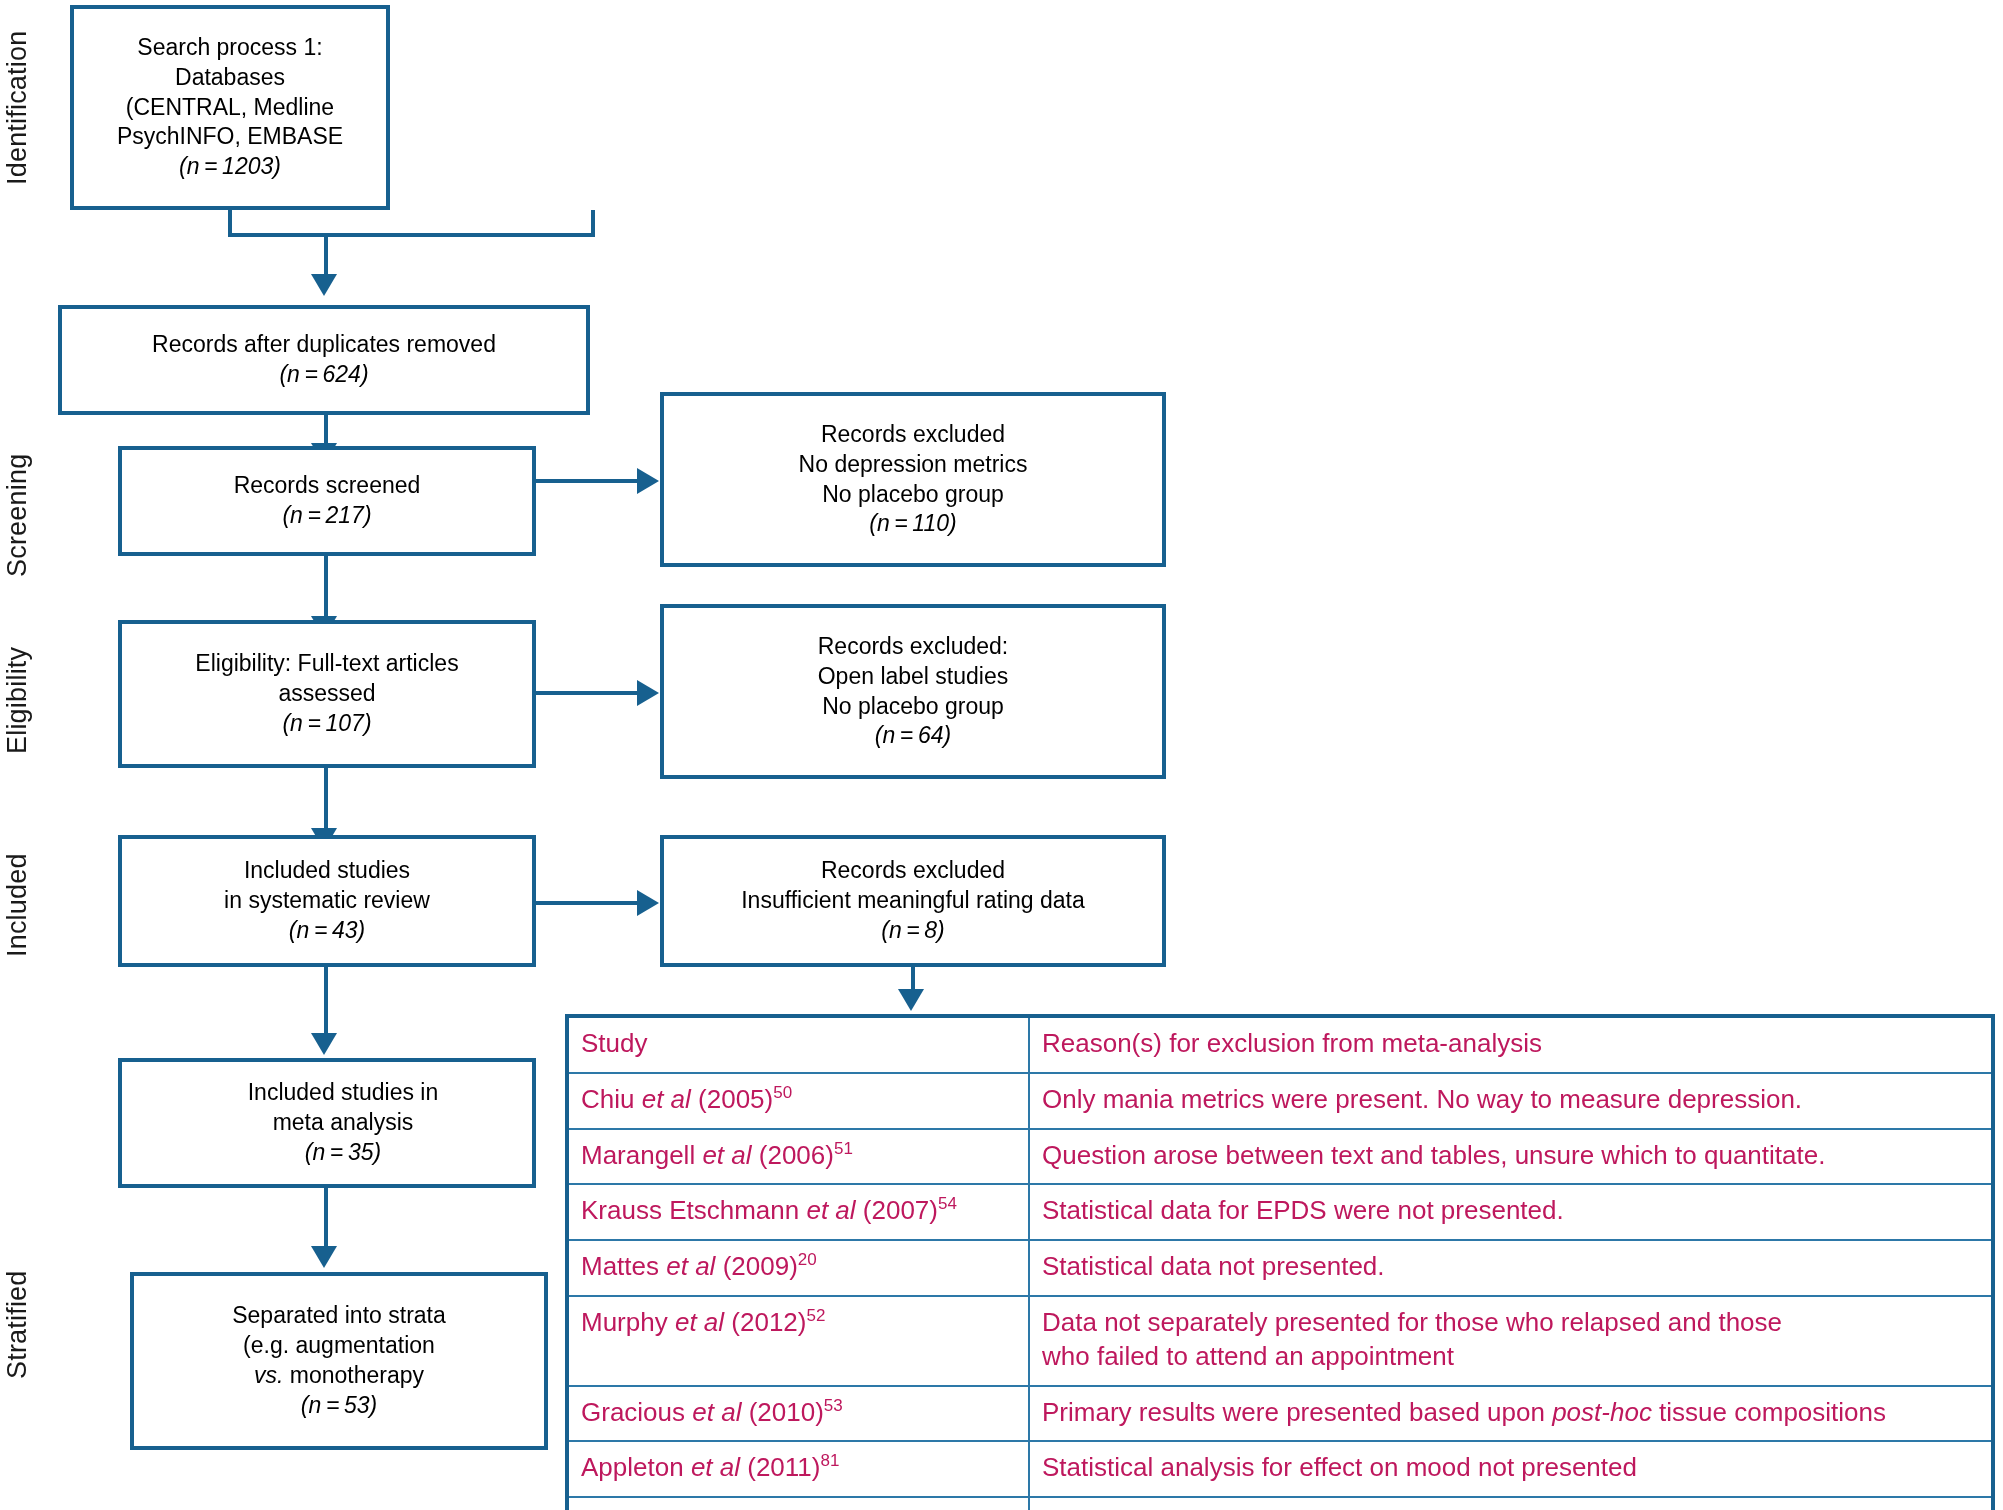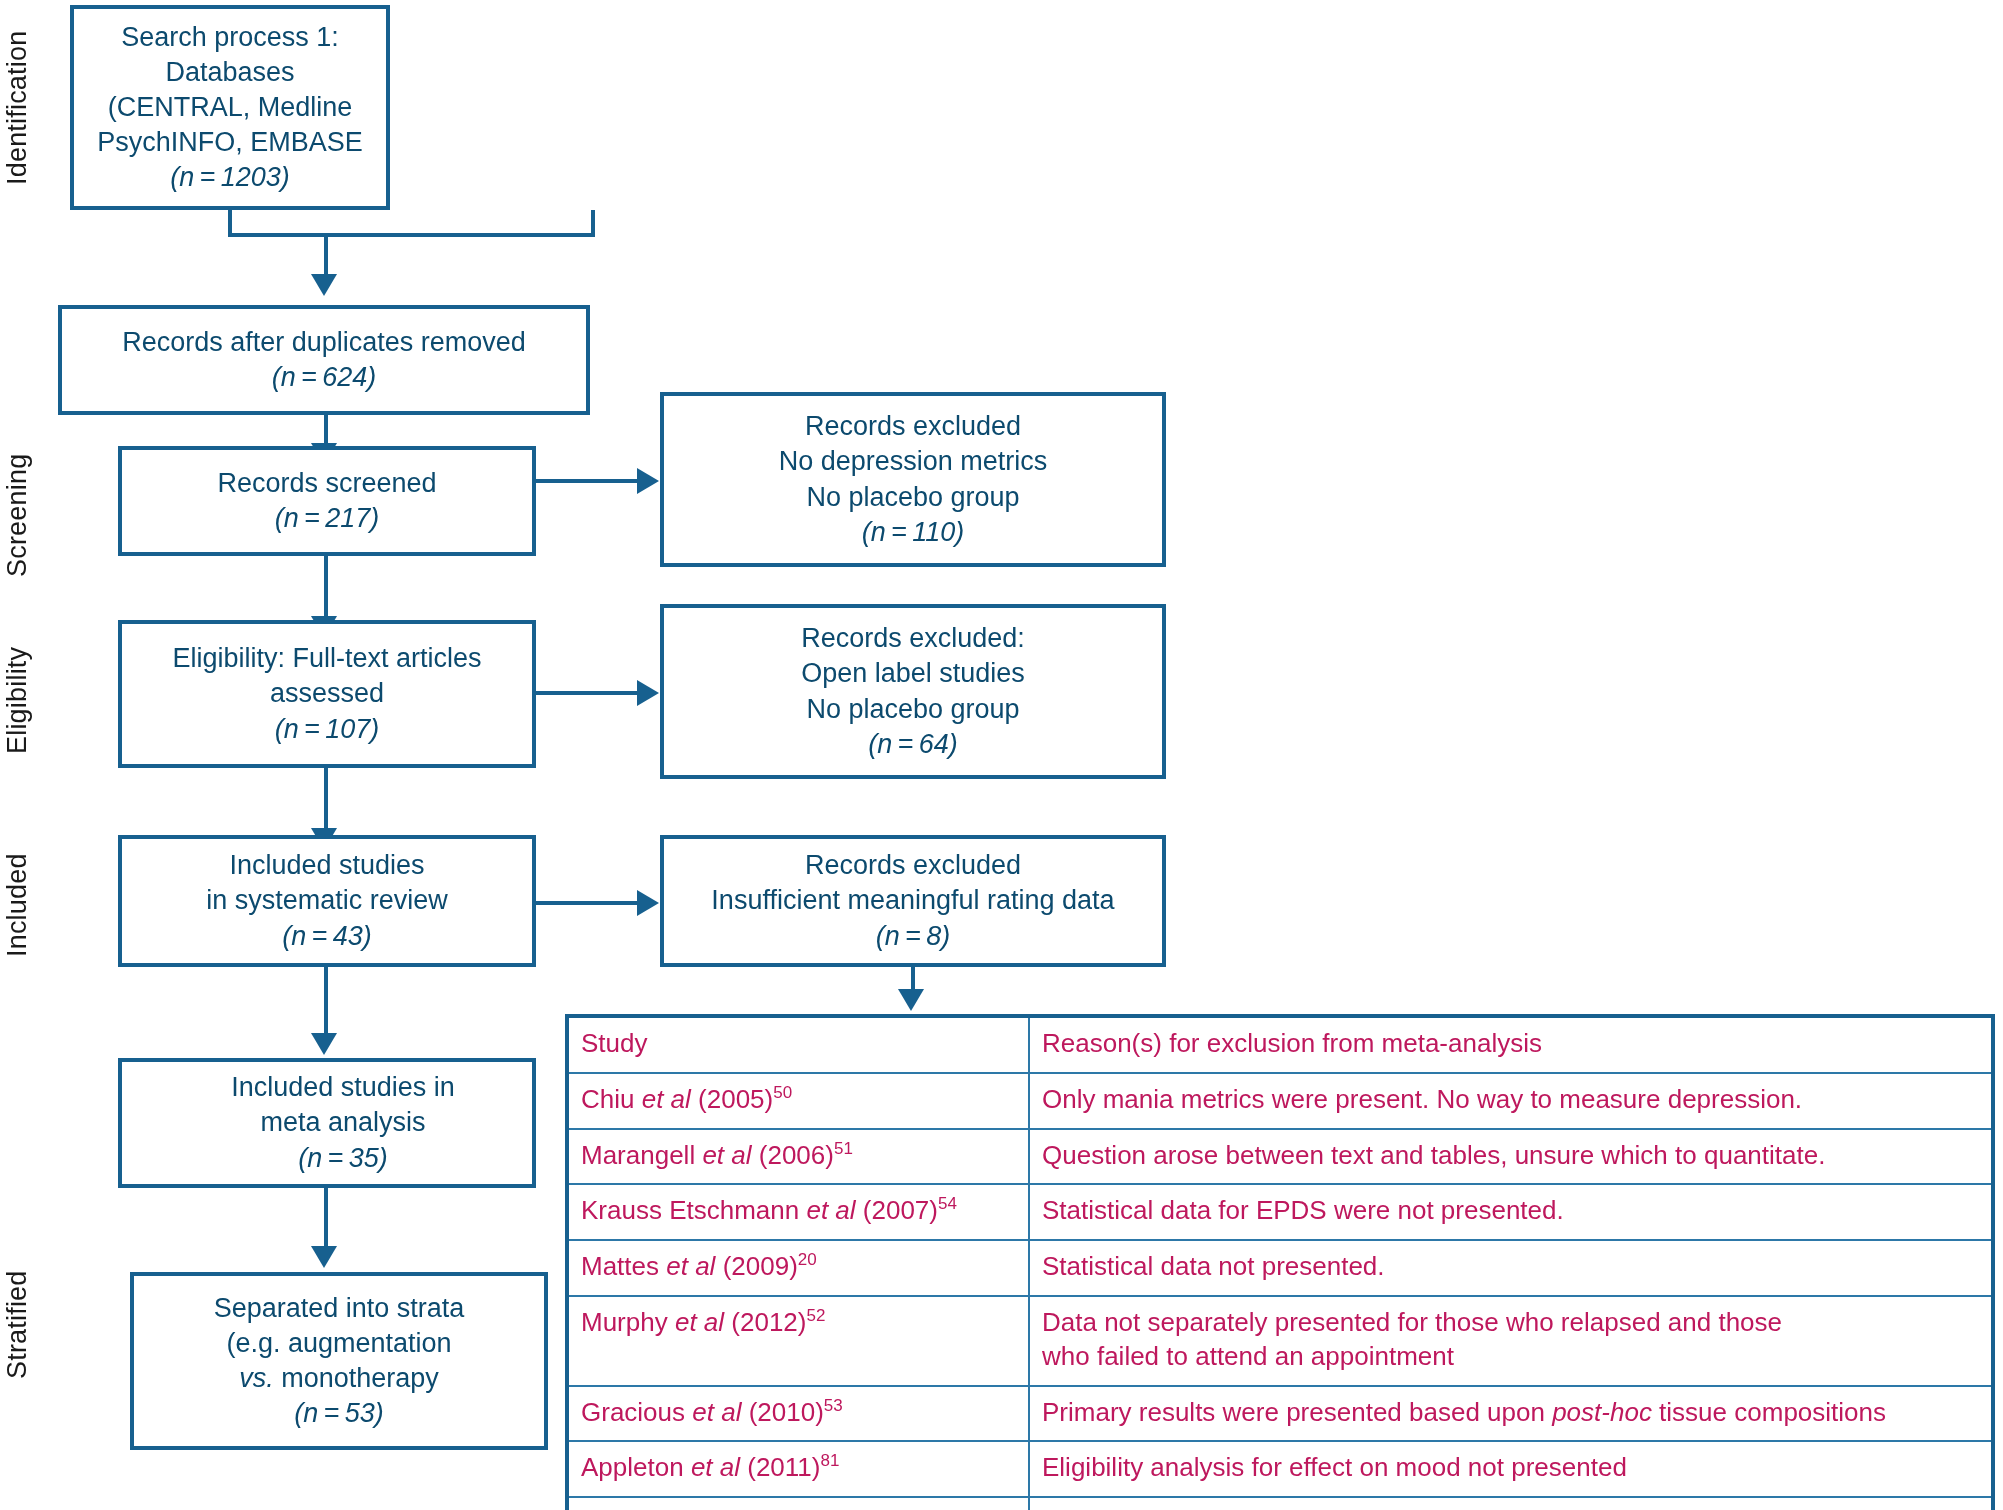--- a/index.html
+++ b/index.html
@@ -35,23 +35,23 @@
   
   .fbox {
     position: absolute;
     box-sizing: border-box;
     border: 4px solid #17608f;
     background: #ffffff;
     display: flex;
     align-items: center;
     justify-content: center;
     text-align: center;
-    font-size: 27px;
+    font-size: 23px;
     line-height: 1.30;
-    color: #0c4a6e;
+    color: #000000;
     padding: 4px 10px;
   }
   .fbox .ln { display: block; }
   .nital { font-style: italic; }
 
   
   .vline {
     position: absolute;
     width: 4px;
     background: #17608f;
@@ -275,21 +275,21 @@
           <td><span>Data not separately presented for those who relapsed and those</span><br><span>who failed to attend an appointment</span></td>
         </tr>
 
         <tr>
           <td><span>Gracious </span><em>et al</em><span> (2010)</span><span class="sup">53</span></td>
           <td><span>Primary results were presented based upon </span><em class="ital">post-hoc</em><span> tissue compositions</span></td>
         </tr>
 
         <tr>
           <td><span>Appleton </span><em>et al</em><span> (2011)</span><span class="sup">81</span></td>
-          <td>Eligibility analysis for effect on mood not presented</td>
+          <td>Statistical analysis for effect on mood not presented</td>
         </tr>
 
         <tr>
           <td><span>Keck </span><em>et al</em><span> (2006)</span><span class="sup">55</span></td>
           <td><span>Unable to determine direction of effect size.</span><br></td>
         </tr>
       </tbody>
     </table>
   </div>
 

